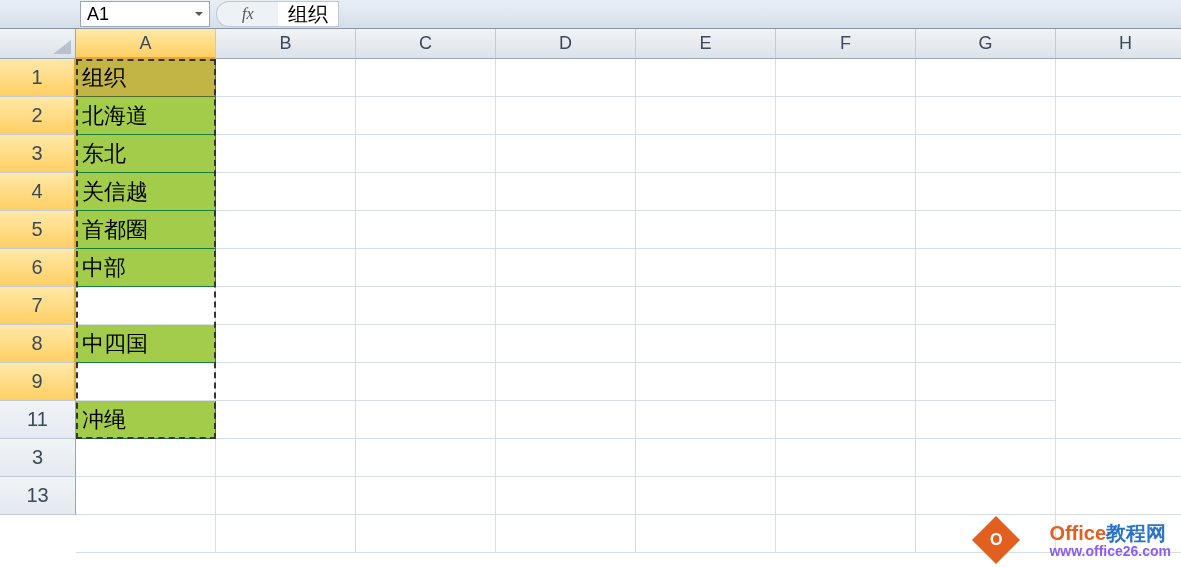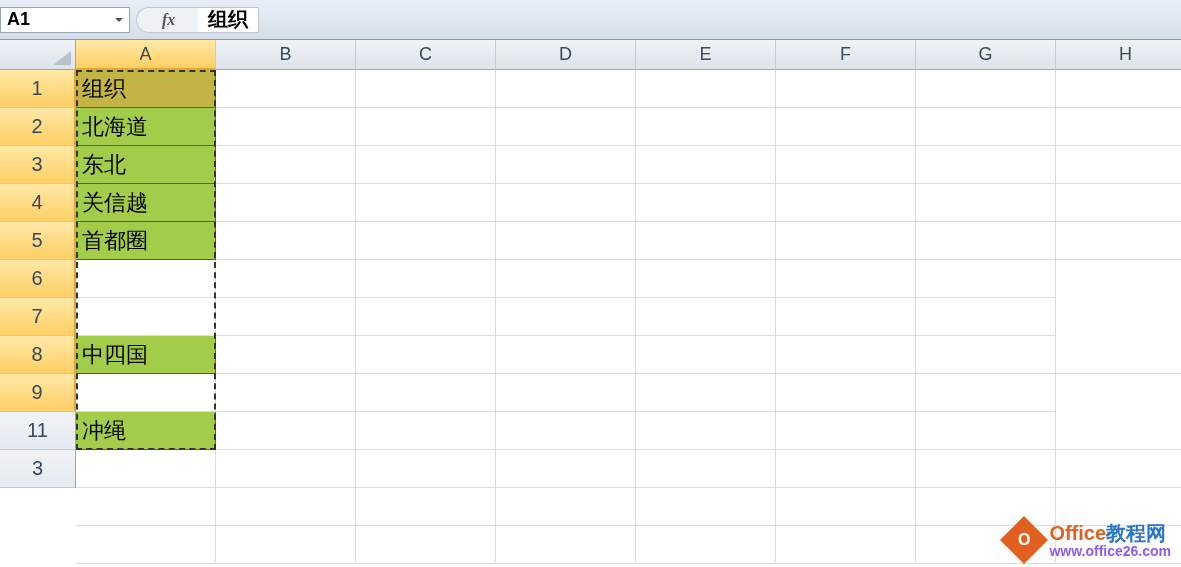--- a/index.html
+++ b/index.html
@@ -8,24 +8,24 @@
       font-size: 20px;
       background: #fff;
       overflow: hidden;
       width: 1181px;
       height: 567px;
       position: relative;
     }
     .formula-bar {
       display: flex;
       align-items: center;
-      height: 40px;
+      height: 29px;
       background: linear-gradient(#e8eef5, #d5dfe9);
       border-bottom: 1px solid #8896a6;
-      font-weight: bold;
+      padding-left: 80px;
     }
     .name-box {
       width: 130px;
       height: 26px;
       background: #fff;
       border: 1px solid #9aa6b4;
       display: flex;
       align-items: center;
       padding: 0 6px;
       font-size: 18px;
@@ -175,21 +175,21 @@
       font-family: Arial, sans-serif;
     }
     .wm-icon {
       width: 34px; height: 34px;
       background: #e2601f;
       transform: rotate(45deg);
       display: flex; align-items: center; justify-content: center;
       color: #fff; font-weight: bold; font-size: 16px;
     }
     .wm-icon span { transform: rotate(-45deg); }
-    .wm-text { display: flex; flex-direction: column; line-height: 1.1; }
+    .wm-text { display: flex; flex-direction: column; line-height: 1.1; margin-left: 28px; }
     .wm-line1 { font-size: 20px; font-weight: bold; }
     .wm-line1 .o1 { color: #e2601f; }
     .wm-line1 .o2 { color: #2a74c8; }
     .wm-line2 { font-size: 14px; color: #8b5cf6; font-weight: bold; }
   </style>
 </head>
 <body>
 
 <div class="formula-bar">
   <div class="name-box">
@@ -219,20 +219,21 @@
       <div class="row-h sel">2</div>
       <div class="row-h sel">3</div>
       <div class="row-h sel">4</div>
       <div class="row-h sel">5</div>
       <div class="row-h sel">6</div>
       <div class="row-h sel">7</div>
       <div class="row-h sel">8</div>
       <div class="row-h sel">9</div>
       <div class="row-h">11</div>
       <div class="row-h">3</div>
+      <div class="row-h">13</div>
     </div>
   </div>
   <div style="flex:1; display:flex; flex-direction:column;">
     <div class="header-row col-headers">
       <div class="col-h sel">A</div>
       <div class="col-h">B</div>
       <div class="col-h">C</div>
       <div class="col-h">D</div>
       <div class="col-h">E</div>
       <div class="col-h">F</div>
@@ -284,20 +285,21 @@
           <div class="cell data-cell">首都圈</div>
           <div class="cell"></div>
           <div class="cell"></div>
           <div class="cell"></div>
           <div class="cell"></div>
           <div class="cell"></div>
           <div class="cell"></div>
           <div class="cell"></div>
         </div>
       <div class="cell-row">
+          <div class="cell data-cell">中部</div>
           <div class="cell"></div>
           <div class="cell"></div>
           <div class="cell"></div>
           <div class="cell"></div>
           <div class="cell"></div>
           <div class="cell"></div>
           <div class="cell"></div>
         </div>
       <div class="cell-row">
           <div class="cell"></div>

